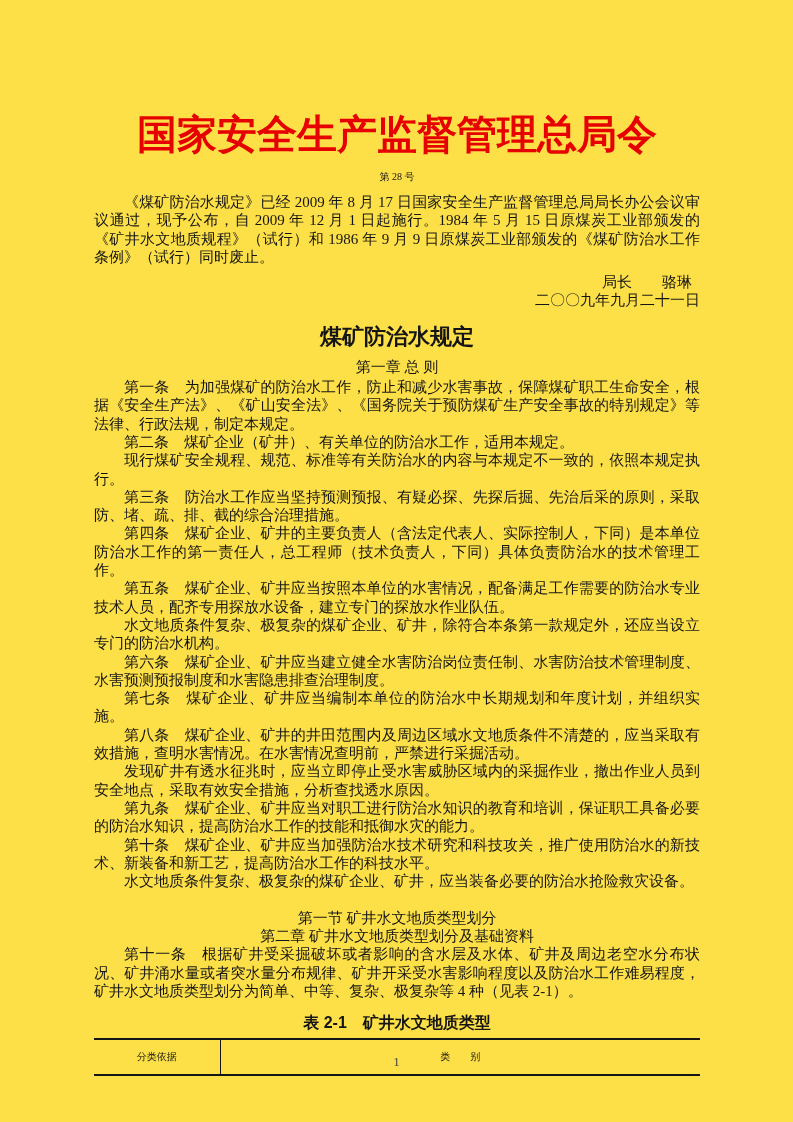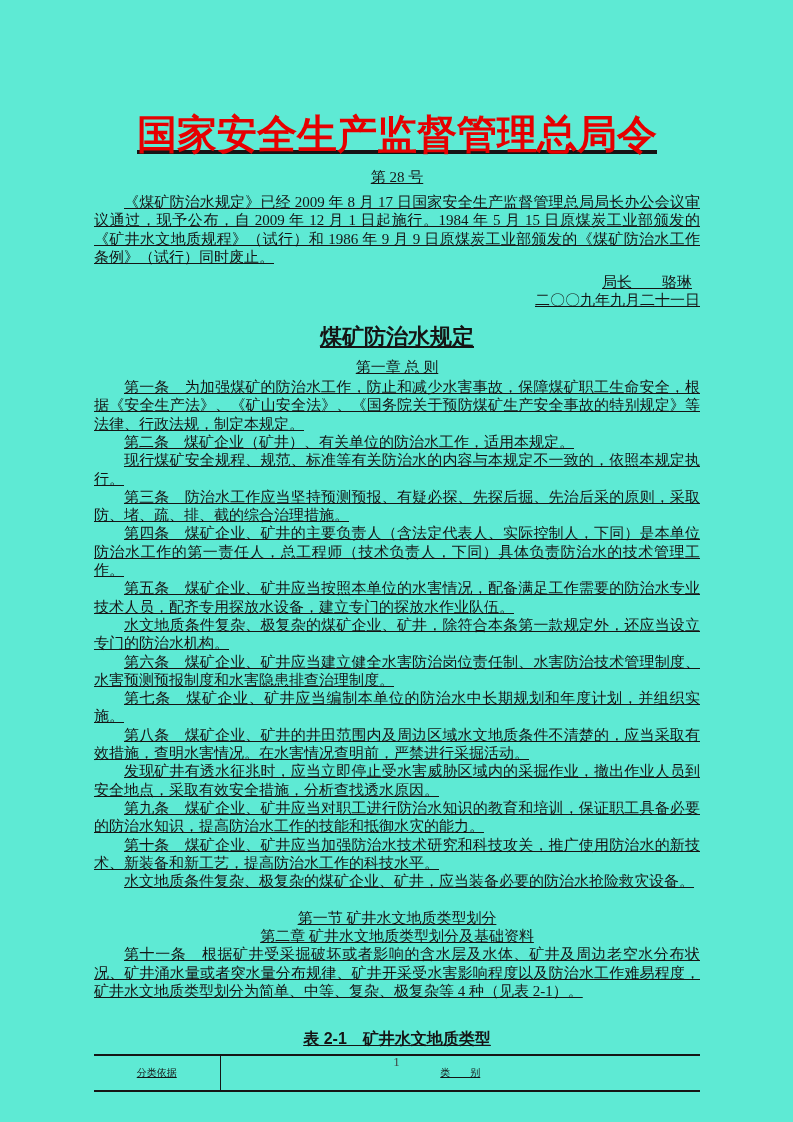--- a/index.html
+++ b/index.html
@@ -2,42 +2,41 @@
 <html><head>
 <meta charset="utf-8">
 <style>
   * { margin: 0; padding: 0; box-sizing: border-box; }
   html, body { background: #ffffff; }
   .page {
     position: relative;
     width: 793px;
     height: 1122px;
     margin: 0 auto;
-    background: #5eead4;
+    background: #fde047;
     overflow: hidden;
     font-family: "Liberation Serif", "DejaVu Serif", serif;
     color: #151515;
-    text-decoration: underline;
   }
   .content {
     padding: 110px 93px 0 94px; 
   }
   .main-title {
     font-size: 40px;
     font-weight: 700;
     color: #e60000;
     text-align: center;
     line-height: 50px;
     white-space: nowrap;
     letter-spacing: 0px;
     margin-bottom: 8px;
   }
   .order-no {
     text-align: center;
-    font-size: 15px;
+    font-size: 10px;
     line-height: 18px;
     margin-bottom: 7px;
   }
   .para {
     font-size: 15px;
     line-height: 18.3px;
     text-indent: 2em;
     text-align: justify;
   }
   .sig-line {
@@ -66,21 +65,21 @@
     font-size: 15px;
     line-height: 18.3px;
   }
   .body-block { margin-top: 2px; }
   .spacer { height: 18.3px; }
   .table-caption {
     text-align: center;
     font-size: 16px;
     font-weight: 700;
     line-height: 20px;
-    margin-top: 29px;
+    margin-top: 13px;
     margin-bottom: 5px;
     font-family: "Liberation Sans", "DejaVu Sans", sans-serif;
   }
   table.doc-table {
     width: 100%;
     border-collapse: collapse;
     border-top: 2px solid #151515;
     border-bottom: 2px solid #151515;
   }
   table.doc-table td {

